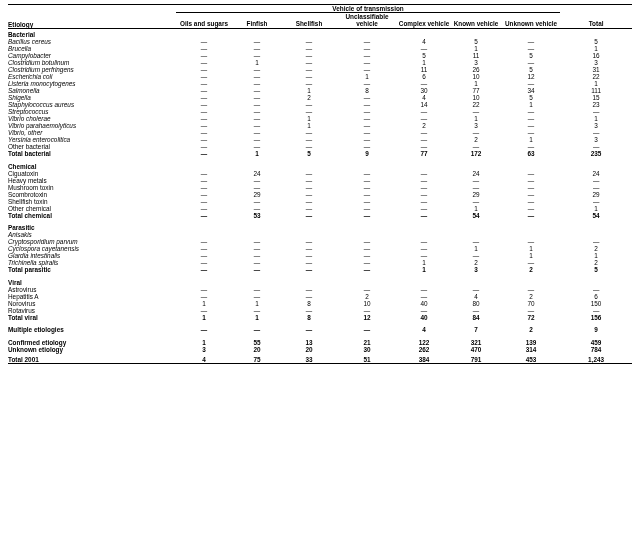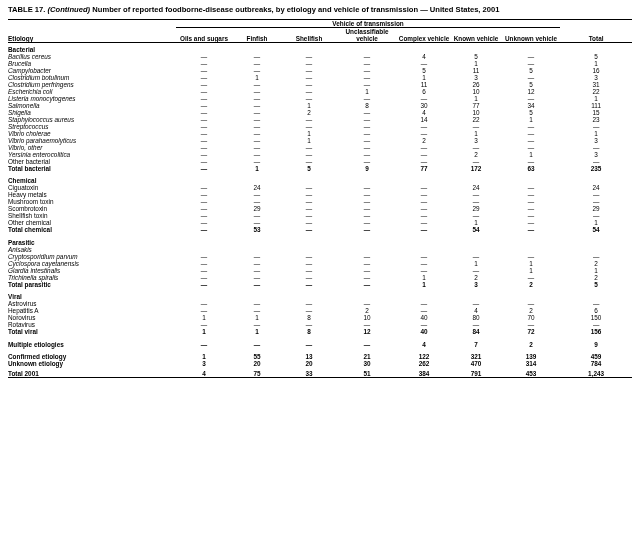--- a/index.html
+++ b/index.html
@@ -89,25 +89,20 @@
   .spacer td { height: 3px; line-height: 3px; font-size: 0; }
   .vt-span-rule {
     border-bottom: 0.6px solid #000;
   }
 </style>
 </head>
 <body>
 
 <div class="page">
 
-  <div class="title-block">
-    <span>TABLE 17.</span>
-    <span class="cont">(Continued)</span>
-    <span>Number of reported foodborne-disease outbreaks, by etiology and vehicle of transmission — United States, 2001</span>
-  </div>
 
   <table class="main">
     <colgroup>
       <col style="width:168px">
       <col style="width:56px">
       <col style="width:50px">
       <col style="width:54px">
       <col style="width:62px">
       <col style="width:52px">
       <col style="width:52px">

